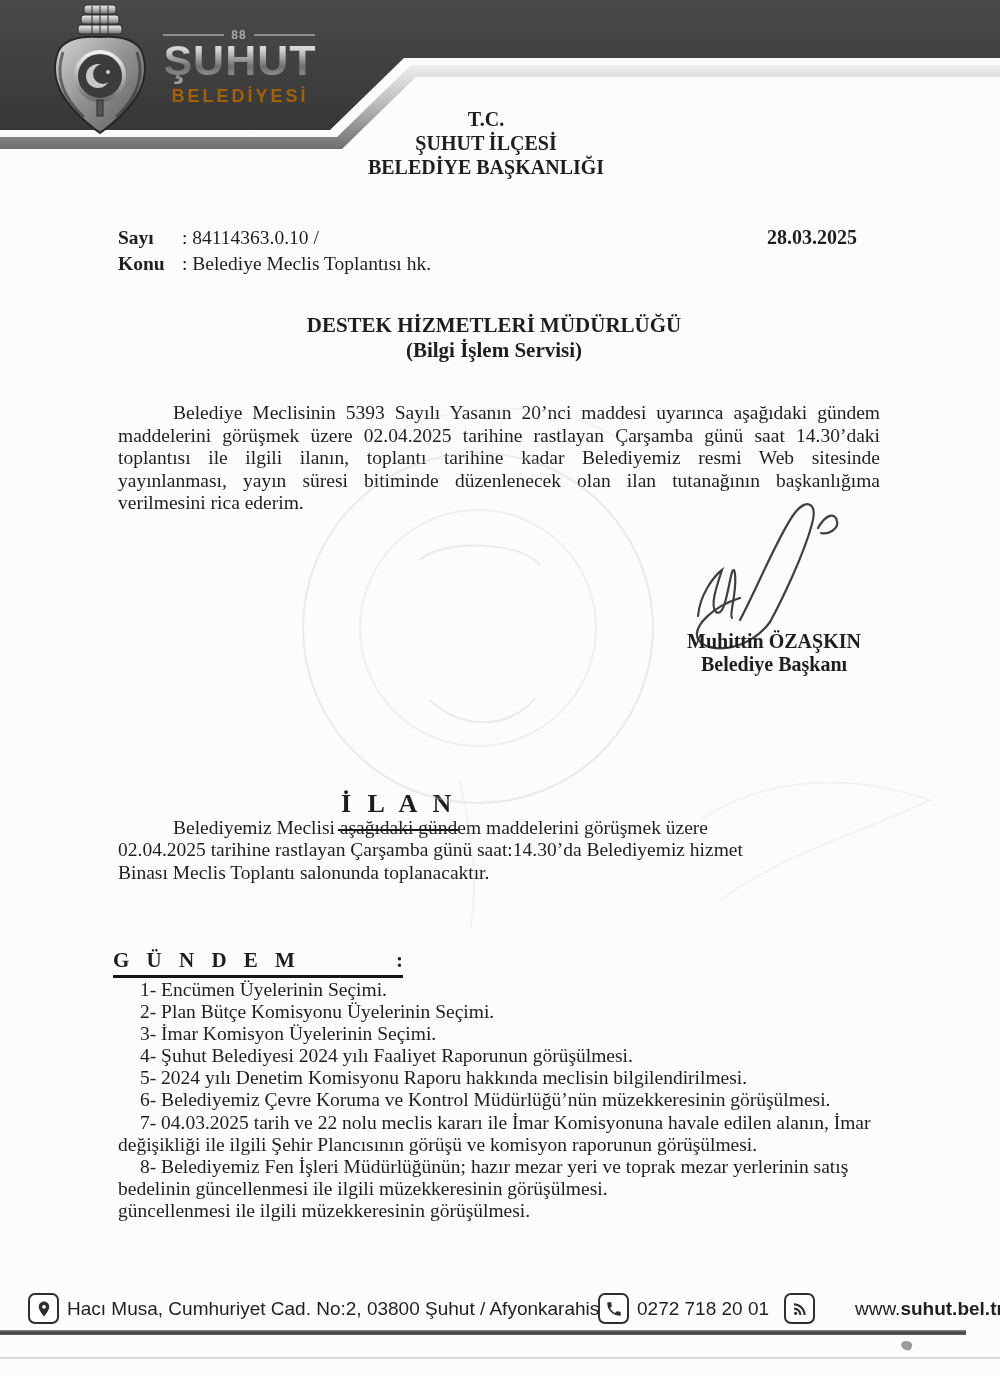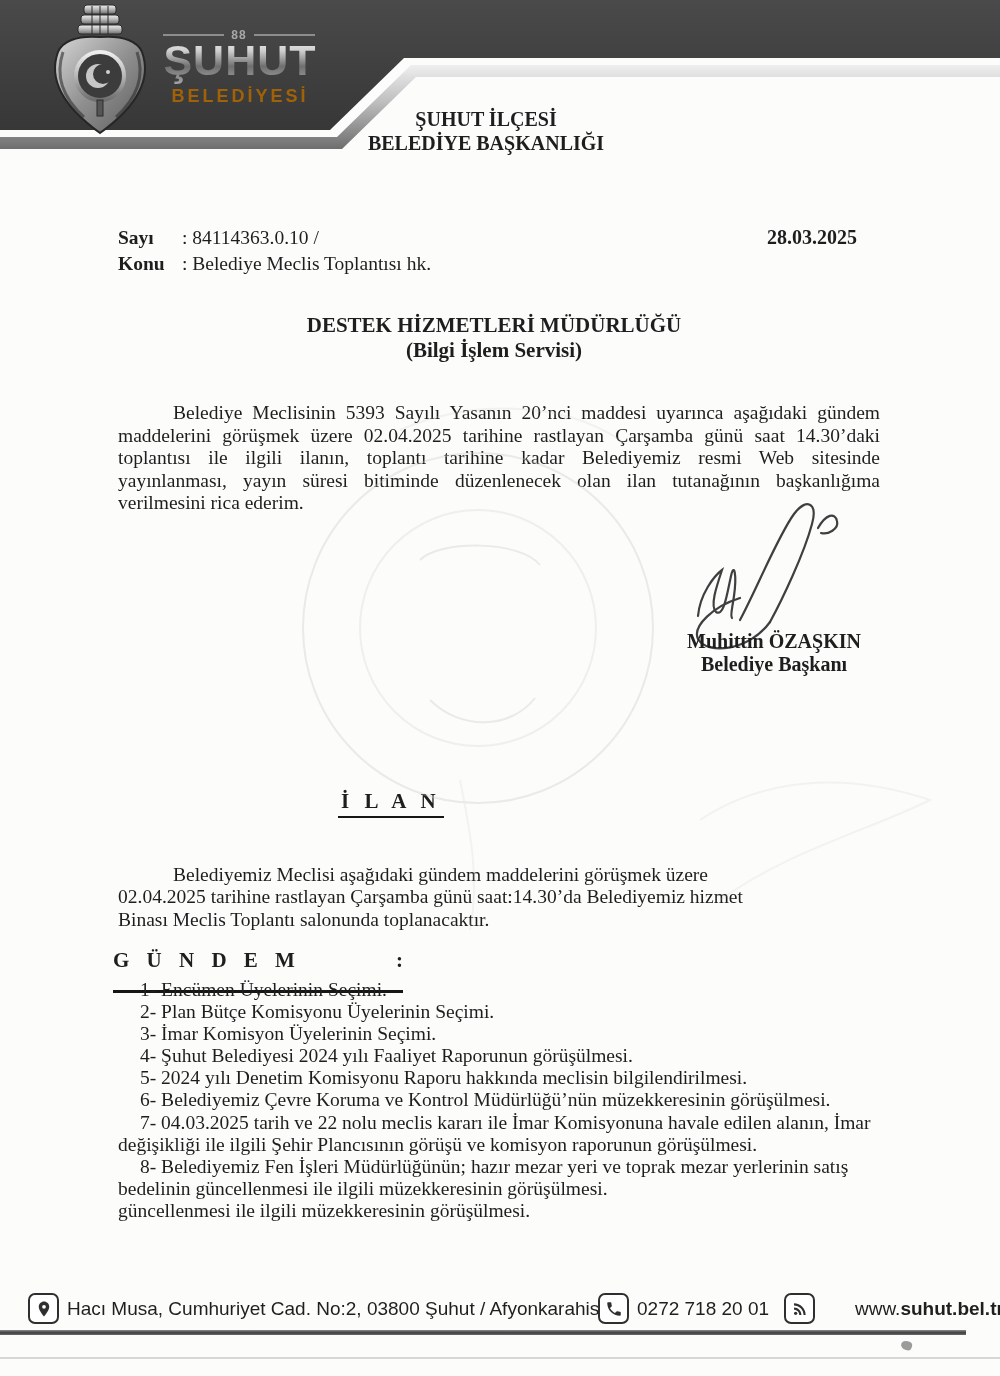--- a/index.html
+++ b/index.html
@@ -36,27 +36,27 @@
   
   .body-par{position:absolute;left:118px;top:402px;width:762px;font-size:19.5px;line-height:22.6px;}
   .jline{text-align:justify;text-align-last:justify;}
   .lastline{text-align:left;}
   .indent1{text-indent:55px;}
   
   .sig-svg{position:absolute;left:668px;top:498px;width:212px;height:162px;}
   .sig-block{position:absolute;left:652px;top:630px;width:244px;text-align:center;
     font-weight:bold;font-size:20px;line-height:23px;}
   
-  .ilan-h{position:absolute;left:338px;top:789px;font-weight:bold;font-size:21px;
-    letter-spacing:5px;border-bottom:2.5px solid #161616;padding:0 3px 2px 3px;}
-  .ilan-par{position:absolute;left:118px;top:817px;width:775px;font-size:19.5px;line-height:22.4px;margin-top:47px;}
+  .ilan-h{position:absolute;left:338px;top:789px;font-weight:bold;font-size:26px;
+    letter-spacing:5px;border-bottom:2.5px solid #161616;padding:0 3px 10px 3px;}
+  .ilan-par{position:absolute;left:118px;top:817px;width:775px;font-size:19.5px;line-height:22.4px;}
   
   .gundem-h{position:absolute;left:113px;top:948px;width:290px;display:flex;
     justify-content:space-between;align-items:flex-end;
-    font-weight:bold;font-size:21px;border-bottom:3px solid #161616;padding-bottom:17px;}
+    font-weight:bold;font-size:21px;border-bottom:3px solid #161616;padding-bottom:2px;}
   .gundem-h .gh-text{letter-spacing:6px;}
   .gundem-list{position:absolute;left:118px;top:979px;width:880px;font-size:19.5px;line-height:22.1px;}
   .gline{white-space:nowrap;}
   .gline.first{text-indent:22px;}
   
   .watermark{position:absolute;left:0;top:0;width:1000px;height:1376px;pointer-events:none;}
   
   .footer-group{position:absolute;display:flex;align-items:center;gap:8px;
     font-family:"Liberation Sans",sans-serif;font-size:19px;color:#1f1f1f;}
   .fg-addr{left:28px;top:1293px;}
@@ -115,20 +115,21 @@
   </svg>
   <div class="logo-88row">
     <div class="hline"></div>
     <span class="logo-88">88</span>
     <div class="hline"></div>
   </div>
   <div class="logo-name">ŞUHUT</div>
   <div class="logo-sub">BELEDİYESİ</div>
 
   <div class="letterhead">
+    <div>T.C.</div>
     <div>ŞUHUT İLÇESİ</div>
     <div>BELEDİYE BAŞKANLIĞI</div>
   </div>
 
   <div class="meta">
     <div>
       <span class="lbl">Sayı</span><span>: 84114363.0.10 /</span>
     </div>
     <div>
       <span class="lbl">Konu</span><span>: Belediye Meclis Toplantısı hk.</span>

